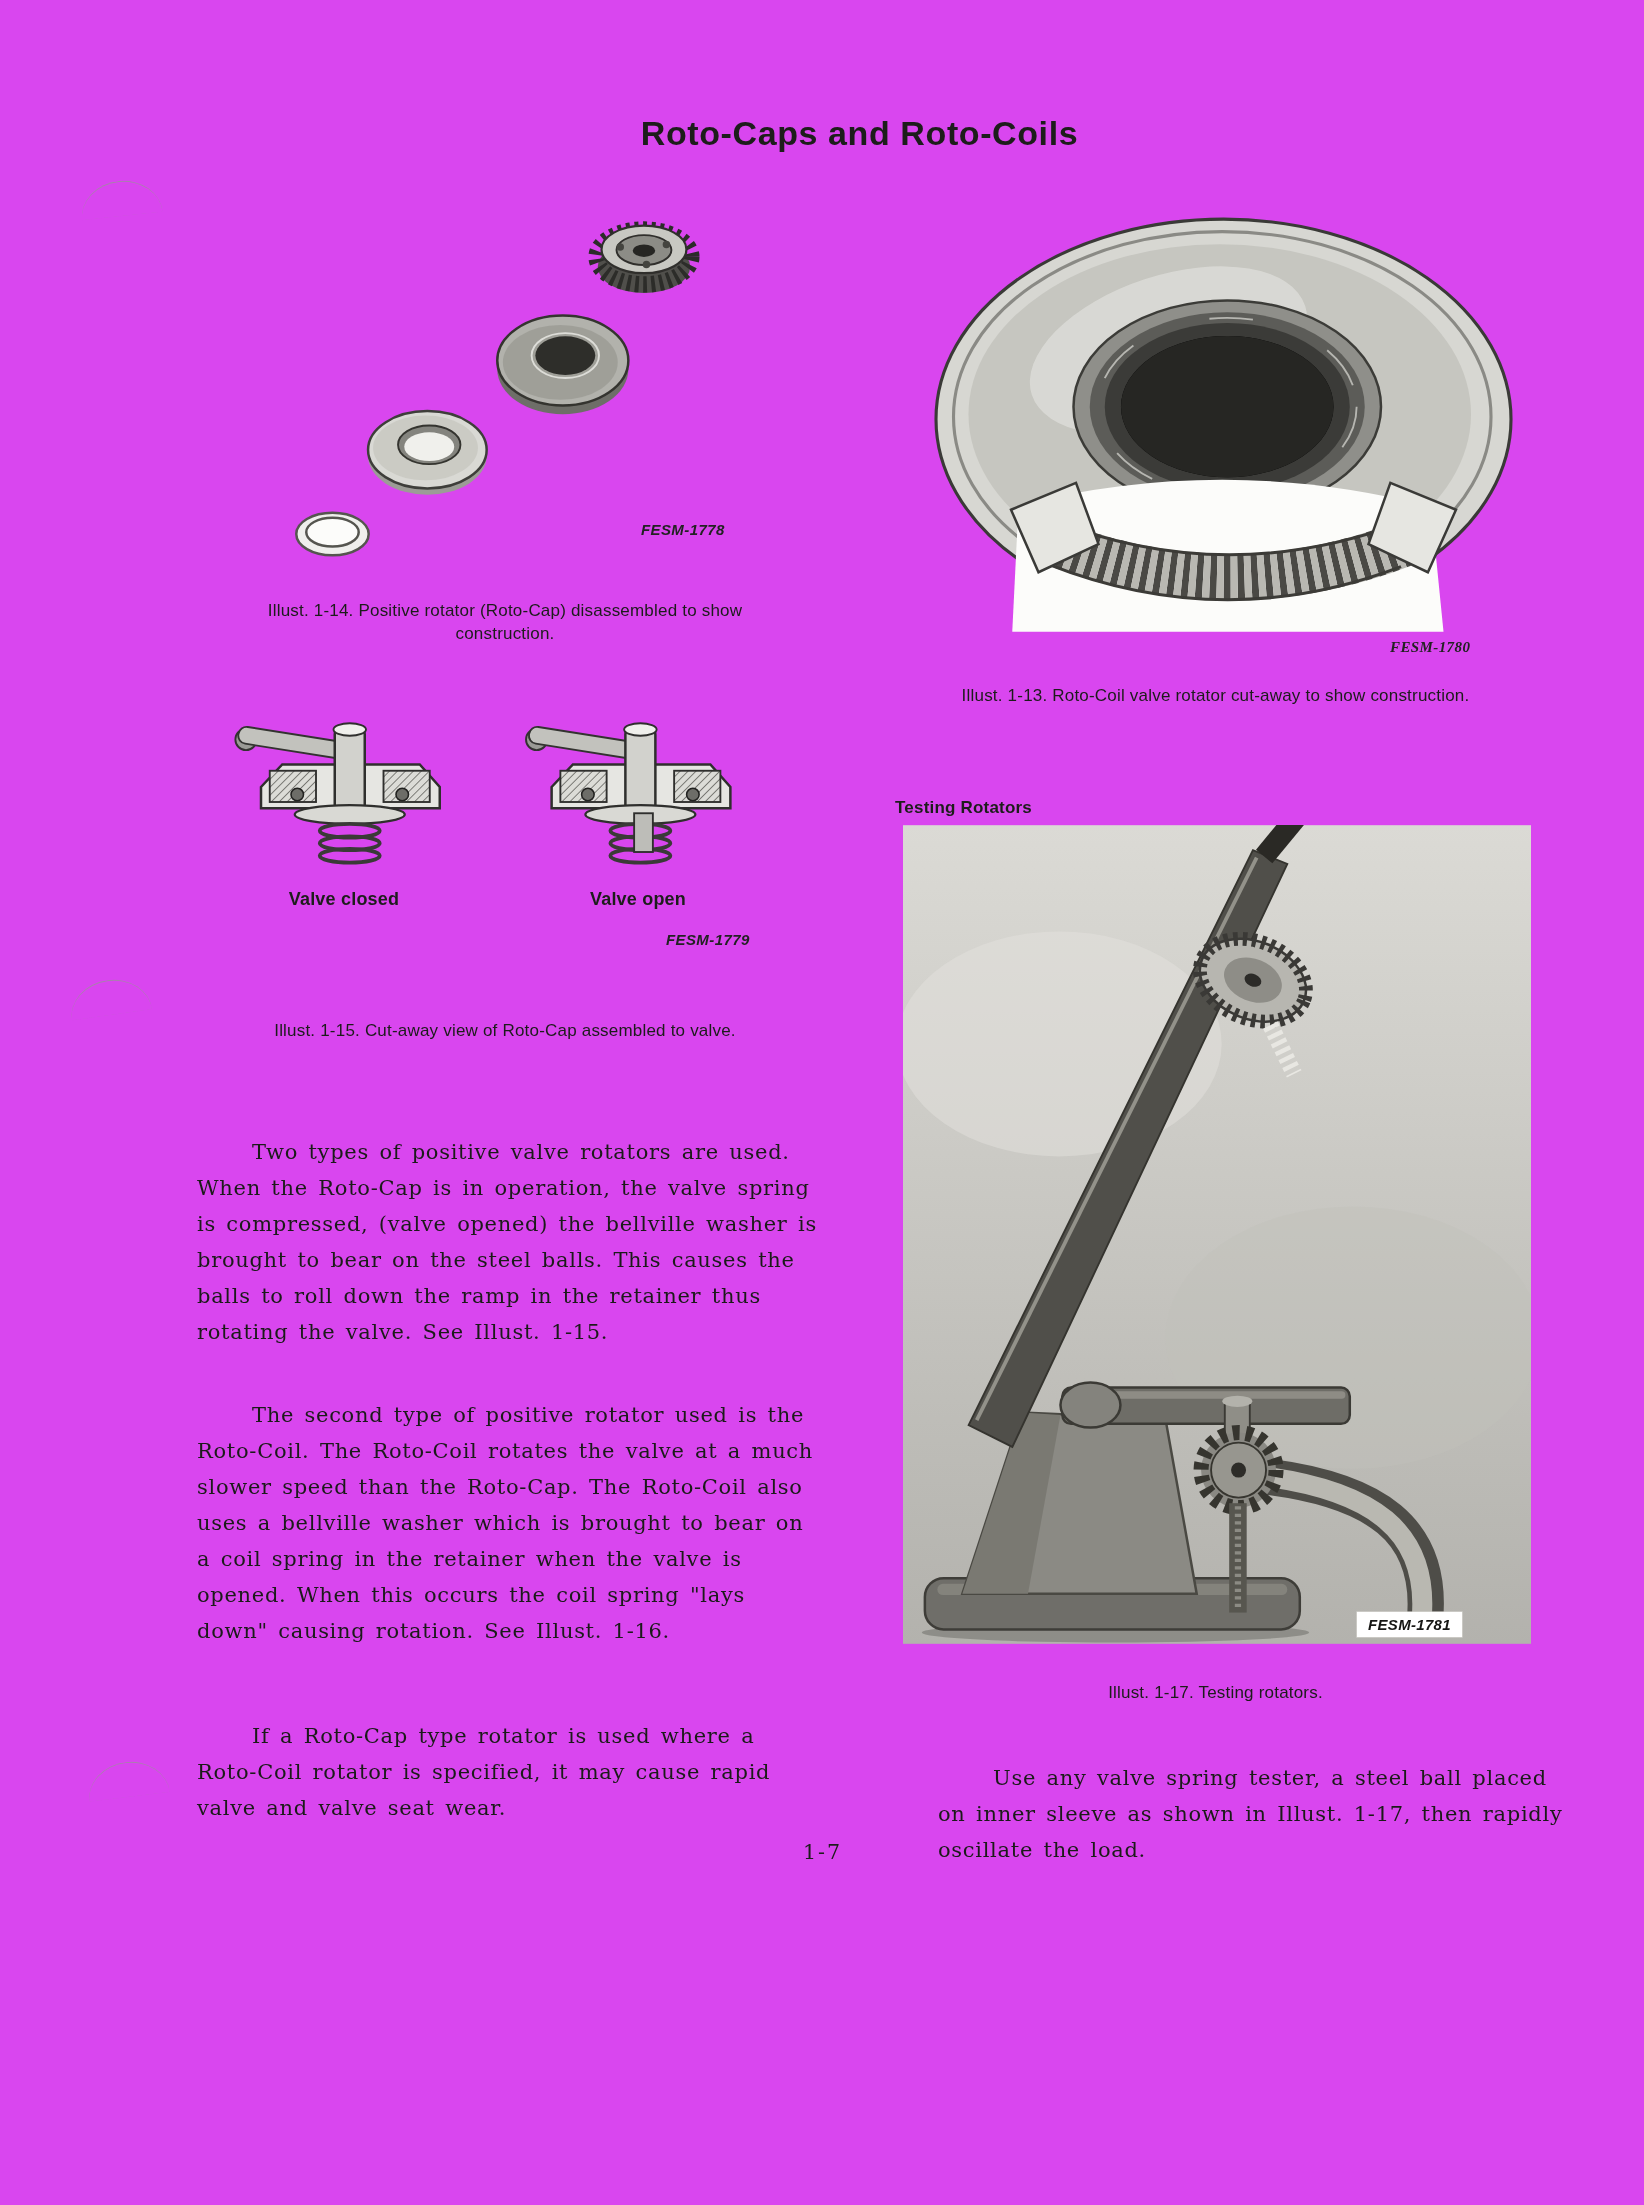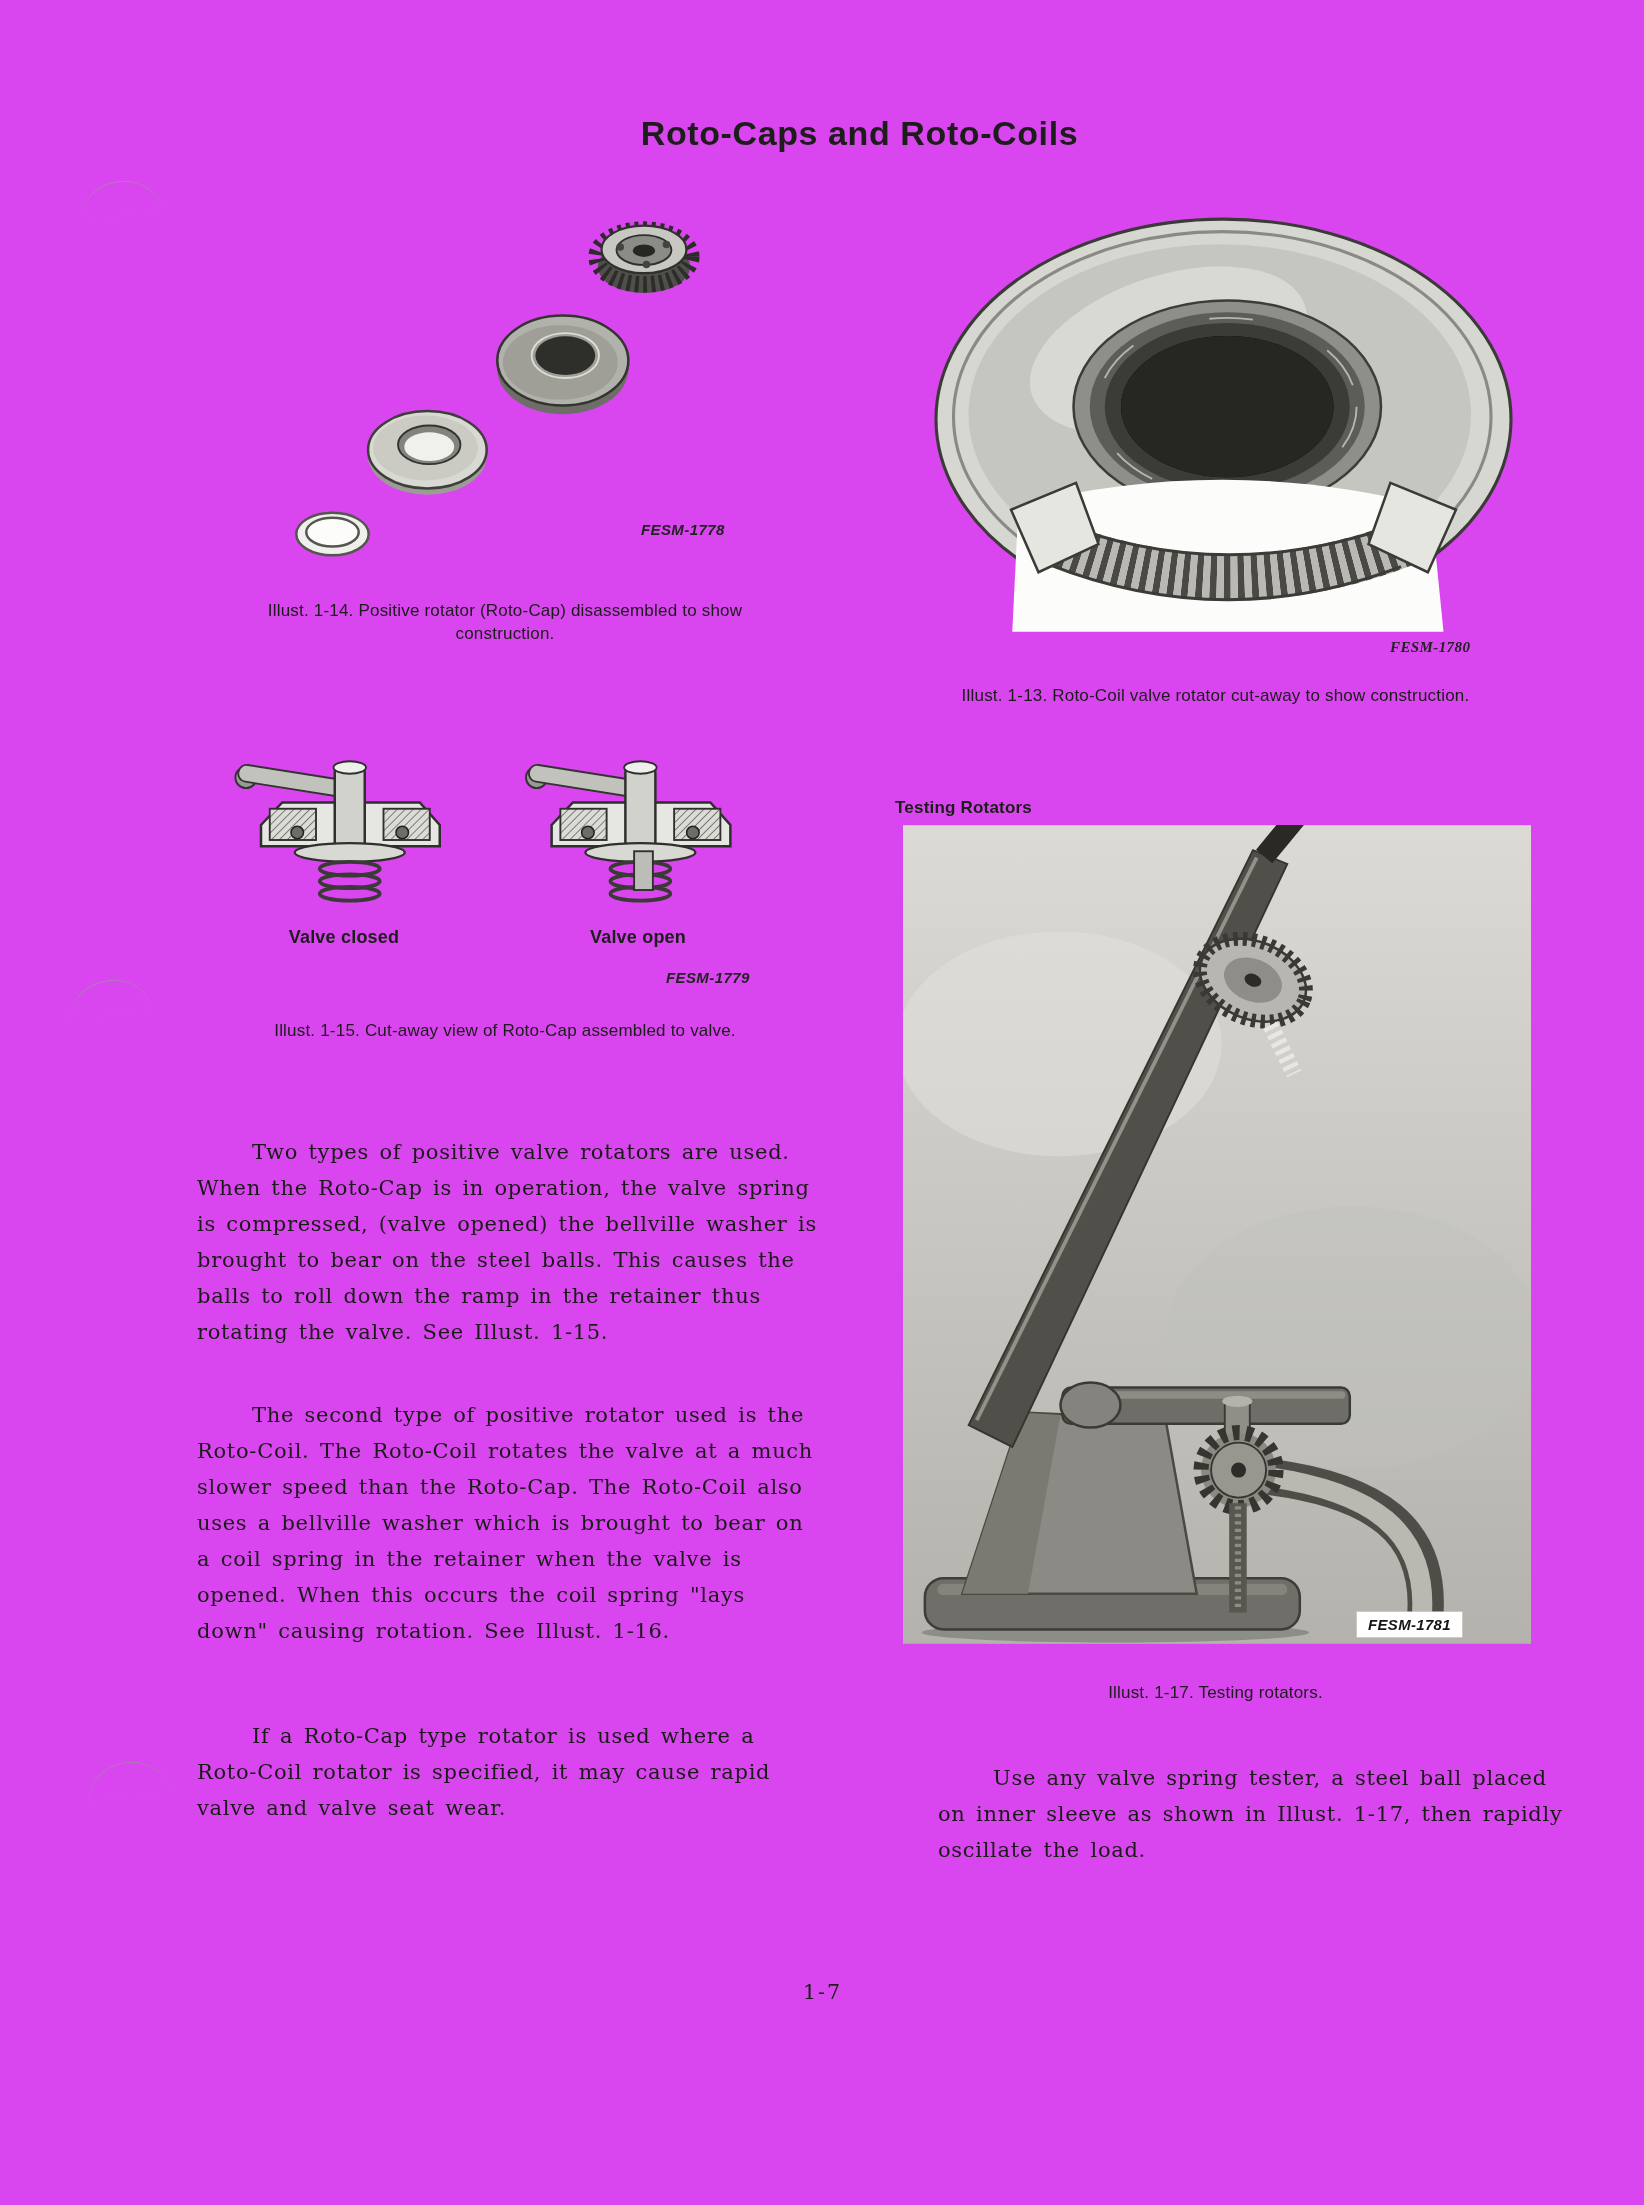--- a/index.html
+++ b/index.html
@@ -9,21 +9,21 @@
   .title{top:114px;left:37px;width:1645px;text-align:center;
          font-size:34px;font-weight:bold;letter-spacing:0.6px;}
   .caption{font-size:17px;line-height:23px;text-align:center;letter-spacing:0.2px;color:#1c1c1a;}
   .caption .inner{display:inline-block;}
   .fig-code{font-size:15px;font-style:italic;font-weight:bold;letter-spacing:0.4px;color:#222;}
   .para{font-family:"DejaVu Serif",serif;font-size:21px;line-height:36px;
         letter-spacing:0.7px;word-spacing:3.1px;text-indent:55px;color:#1b1b19;}
   .valve-label{font-size:18px;font-weight:bold;text-align:center;letter-spacing:0.2px;}
   .heading{font-size:17px;font-weight:bold;letter-spacing:0.2px;margin-top:17px;}
   .page-num{font-family:"DejaVu Serif",serif;font-size:20.6px;letter-spacing:1.9px;
-            top:1980px;left:0;width:1645px;text-align:center;}
+            top:1840px;left:0;width:1645px;text-align:center;}
   .photo-label{background:#ffffff;color:#161614;font-size:15px;font-style:italic;font-weight:bold;
                padding:3.7px 11.2px;letter-spacing:0.3px;box-shadow:0 0 0 0.6px #d9d8d3;}
   .arc{border-top:1.9px solid #979792;border-radius:50% 50% 0 0/100% 100% 0 0;
        width:81px;height:34px;opacity:.75;}
   svg{display:block;}
 </style>
 </head>
 <body>
 
 <div class="page">
@@ -61,21 +61,21 @@
       <circle cx="636" cy="92" r="6" fill="#44443f"></circle>
       <circle cx="604" cy="124" r="6" fill="#44443f"></circle>
     </svg>
     <div class="abs fig-code" style="left:372px;top:334px;">FESM-1778</div>
   </div>
 
   <div class="abs caption" style="left:197px;top:599px;width:616px;">
     <span class="inner" style="max-width:562px;">Illust. 1-14.  Positive rotator (Roto-Cap) disassembled to show construction.</span>
   </div>
 
-  <div class="abs" style="left:219px;top:745px;width:569px;height:256px;">
+  <div class="abs" style="left:219px;top:707px;width:569px;height:256px;">
     <svg viewBox="0 0 910 280" width="569" height="175">
       <defs>
         <pattern id="hatch" width="9" height="9" patternUnits="userSpaceOnUse" patternTransform="rotate(45)">
           <rect width="9" height="9" fill="#dcdcd7"></rect>
           <line x1="0" y1="0" x2="0" y2="9" stroke="#52524d" stroke-width="2.2"></line>
         </pattern>
         <g id="valveAsm">
           <circle cx="38" cy="52" r="17" fill="#9a9a95" stroke="#333330" stroke-width="3"></circle>
           <rect x="28" y="30" width="200" height="27" rx="13" transform="rotate(9 28 30)" fill="#c2c2bd" stroke="#333330" stroke-width="3"></rect>
           <path d="M 62,128 L 96,92 L 316,92 L 348,128 L 348,162 L 62,162 Z" fill="#e6e6e2" stroke="#2f2f2d" stroke-width="4"></path>

